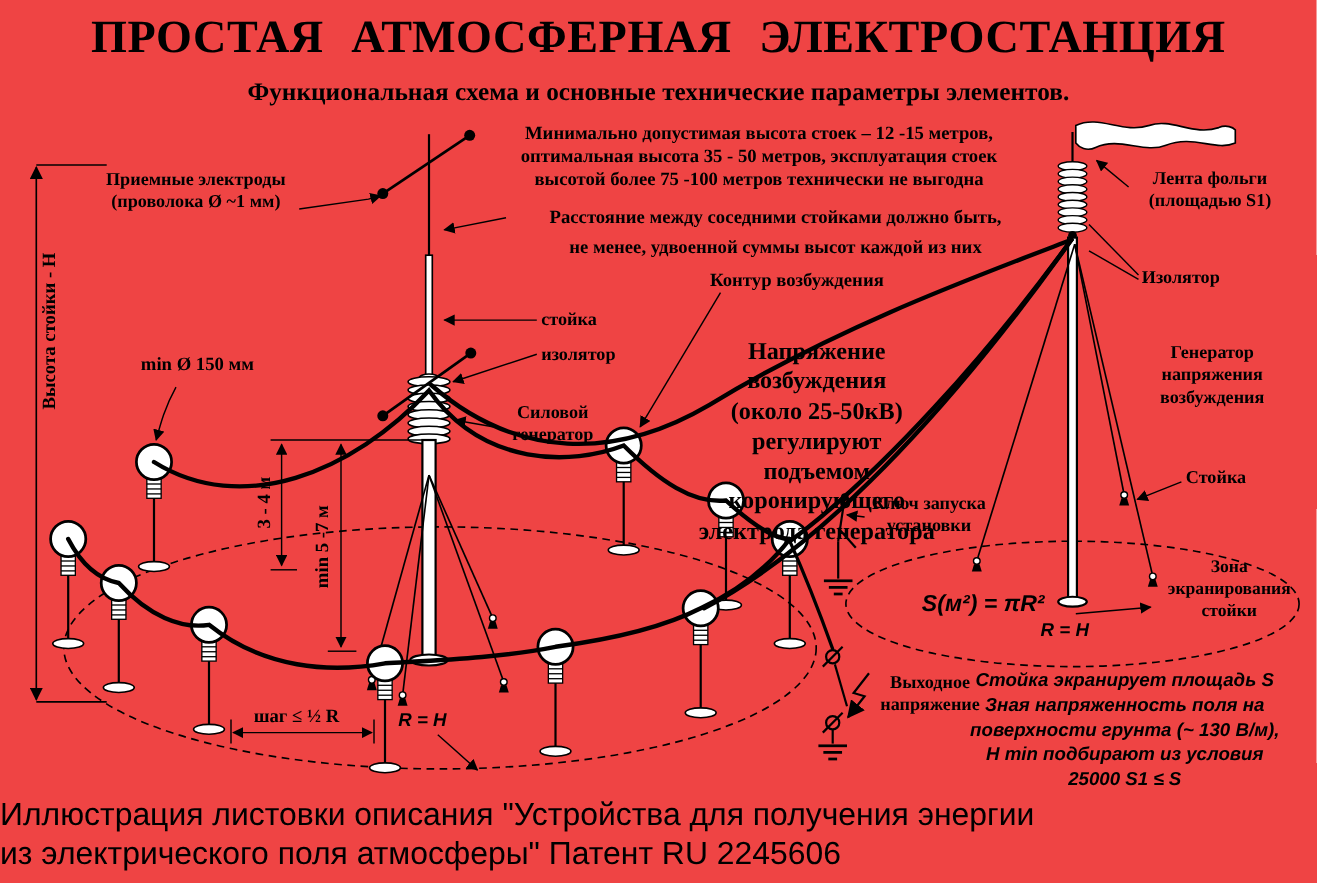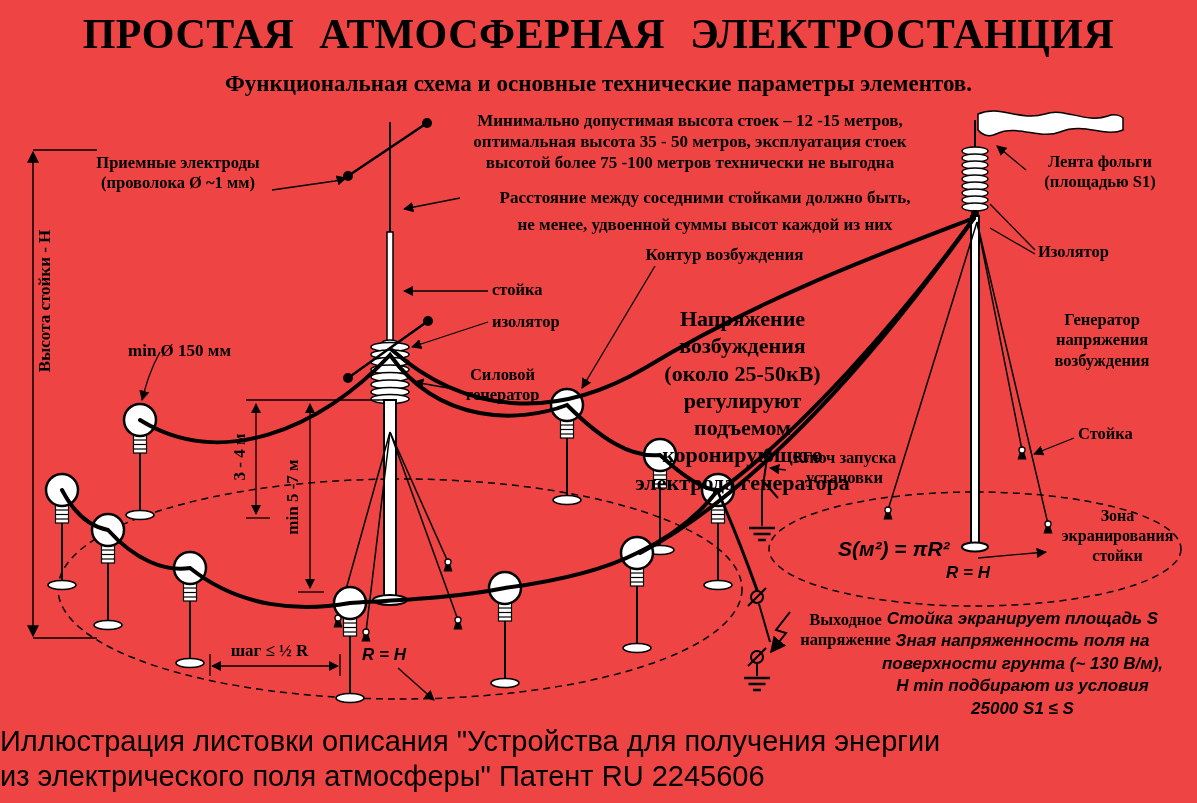--- a/index.html
+++ b/index.html
@@ -202,21 +202,21 @@
 оптимальная высота 35 - 50 метров, эксплуатация стоек
 высотой более 75 -100 метров технически не выгодна</div>
 
 <div class="lbl center" style="left:465px;top:184px;width:480px;font-size:17px;line-height:1.6;">Расстояние между соседними стойками должно быть,
 не менее, удвоенной суммы высот каждой из них</div>
 
 <div class="lbl center" style="left:78px;top:153px;width:200px;">Приемные электроды
 (проволока Ø ~1 мм)</div>
 
 
-<div class="lbl" style="left:128px;top:340px;font-size:17px;">min Ø 150 мм</div>
+<div class="lbl" style="left:128px;top:320px;font-size:17px;">min Ø 150 мм</div>
 
 <div class="lbl center rot" style="left:34px;top:460px;width:318px;font-size:17px;">Высота стойки - Н</div>
 
 <div class="lbl center" style="left:1015px;top:152px;width:170px;">Лента фольги
 (площадью S1)</div>
 
 <div class="lbl" style="left:1038px;top:242px;">Изолятор</div>
 
 <div class="lbl center" style="left:632px;top:244px;width:185px;font-size:17px;">Контур возбуждения</div>
 

